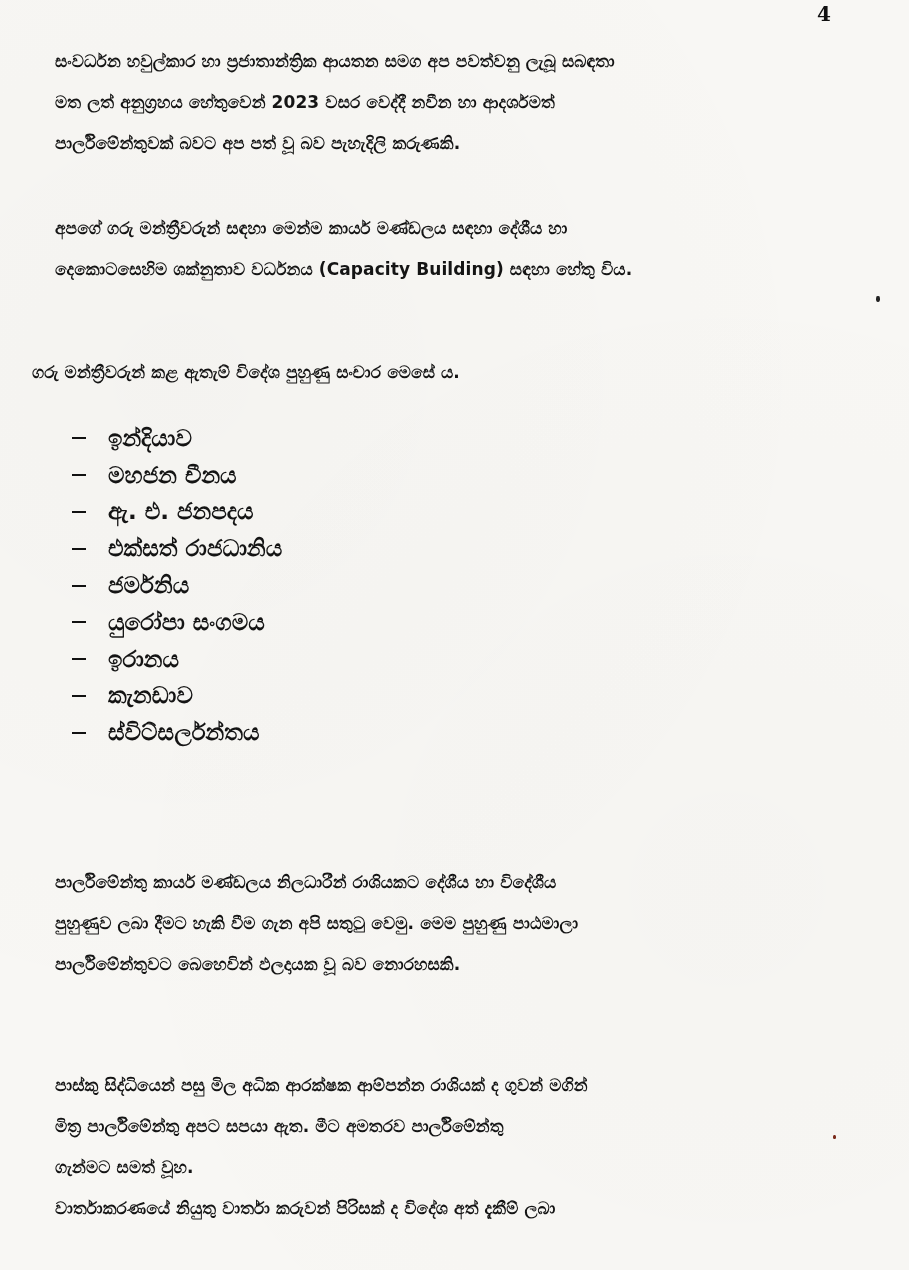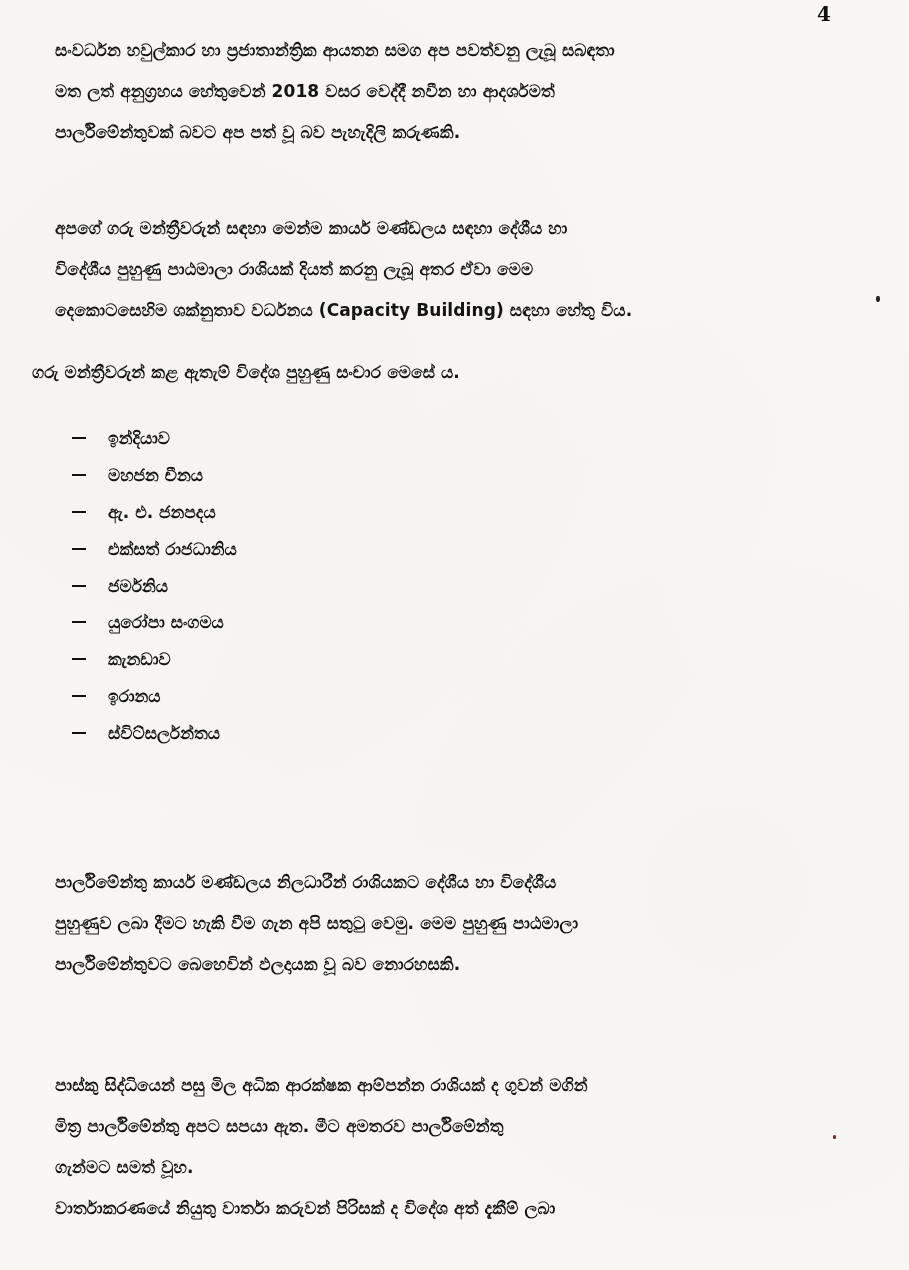--- a/index.html
+++ b/index.html
@@ -49,34 +49,34 @@
     right: 60px;
     font-size: 17px;
     line-height: 41px;
     font-weight: bold;
     letter-spacing: 0.1px;
   }
   .para .line {
     display: block;
     white-space: nowrap;
   }
-  .para-1 { top: 30px; }
+  .para-1 { top: 41px; }
   .para-2 { top: 208px; }
   .para-3 { top: 352px; left: 32px; }
   .para-4 { top: 862px; }
   .para-5 { top: 1065px; }
 
   .country-list {
     position: absolute;
     left: 70px;
     top: 420px;
     margin: 0;
     padding: 0;
     list-style: none;
-    font-size: 17px;
+    font-size: 23px;
     font-weight: bold;
   }
   .country-list li {
     display: flex;
     align-items: center;
     height: 36.8px;
   }
   .country-list .dash {
     display: inline-block;
     width: 14px;
@@ -105,27 +105,26 @@
 <body>
 
 <div class="page">
 
   <div class="corner-shadow"></div>
 
   <div class="page-number">4</div>
 
   <div class="para para-1">
     <span class="line">සංවර්ධන හවුල්කාර හා ප්‍රජාතාන්ත්‍රික ආයතන සමග අප පවත්වනු ලැබූ සබඳතා</span>
-    <span class="line">මත ලත් අනුග්‍රහය හේතුවෙන් 2018 වසර වෙද්දී නවීන හා ආදර්ශමත්</span>
+    <span class="line">මත ලත් අනුග්‍රහය හේතුවෙන් 2023 වසර වෙද්දී නවීන හා ආදර්ශමත්</span>
     <span class="line">පාර්ලිමේන්තුවක් බවට අප පත් වූ බව පැහැදිලි කරුණකි.</span>
   </div>
 
   <div class="para para-2">
     <span class="line">අපගේ ගරු මන්ත්‍රීවරුන් සඳහා මෙන්ම කාර්ය මණ්ඩලය සඳහා දේශීය හා</span>
-    <span class="line">විදේශීය පුහුණු පාඨමාලා රාශියක් දියත් කරනු ලැබූ අතර ඒවා මෙම</span>
     <span class="line">දෙකොටසෙහිම ශක්නුතාව වර්ධනය (Capacity Building) සඳහා හේතු විය.</span>
   </div>
 
   <div class="para para-3">
     <span class="line">ගරු මන්ත්‍රීවරුන් කළ ඇතැම් විදේශ පුහුණු සංචාර මෙසේ ය.</span>
   </div>
 
   <ul class="country-list">
     <li>
         <span class="dash"></span>
@@ -146,25 +145,25 @@
     <li>
         <span class="dash"></span>
         <span class="name">ජර්මනිය</span>
       </li>
     <li>
         <span class="dash"></span>
         <span class="name">යුරෝපා සංගමය</span>
       </li>
     <li>
         <span class="dash"></span>
-        <span class="name">කැනඩාව</span>
+        <span class="name">ඉරානය</span>
       </li>
     <li>
         <span class="dash"></span>
-        <span class="name">ඉරානය</span>
+        <span class="name">කැනඩාව</span>
       </li>
     <li>
         <span class="dash"></span>
         <span class="name">ස්විට්සර්ලන්තය</span>
       </li>
   </ul>
 
   <div class="para para-4">
     <span class="line">පාර්ලිමේන්තු කාර්ය මණ්ඩලය නිලධාරීන් රාශියකට දේශීය හා විදේශීය</span>
     <span class="line">පුහුණුව ලබා දීමට හැකි වීම ගැන අපි සතුටු වෙමු. මෙම පුහුණු පාඨමාලා</span>

